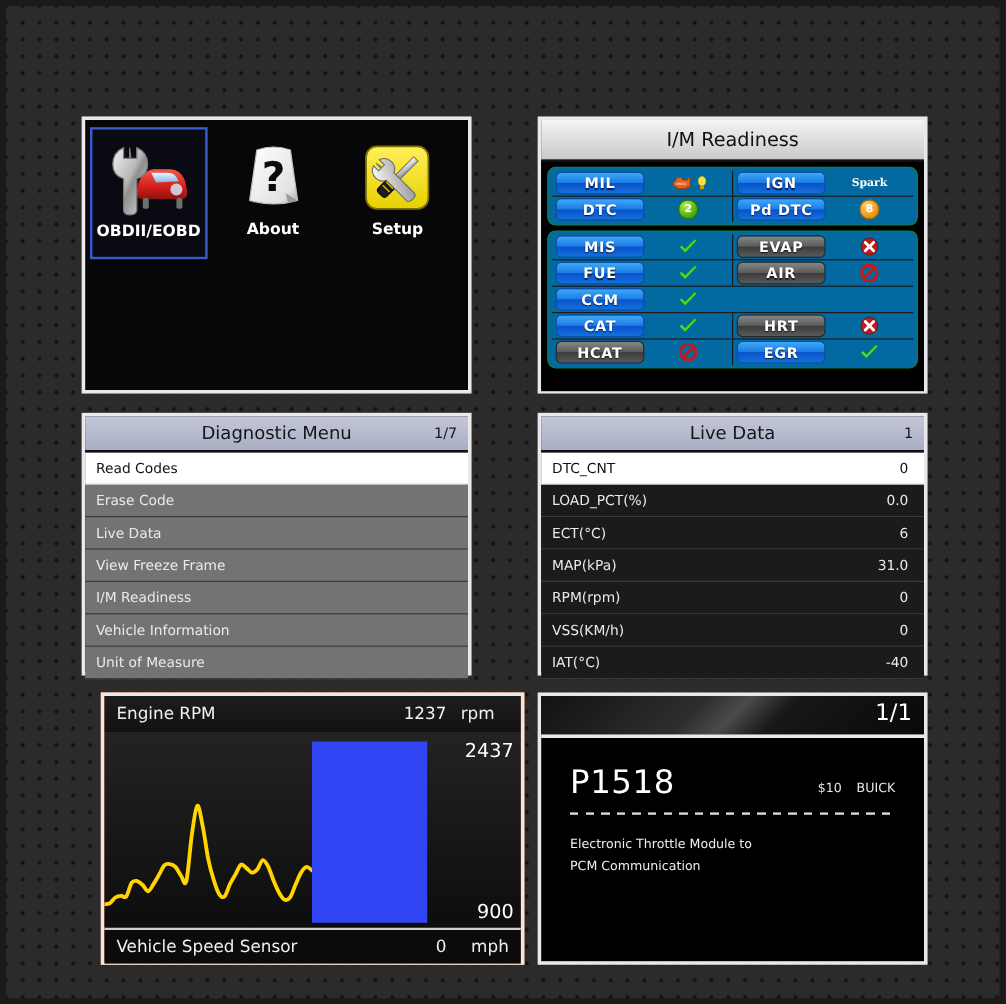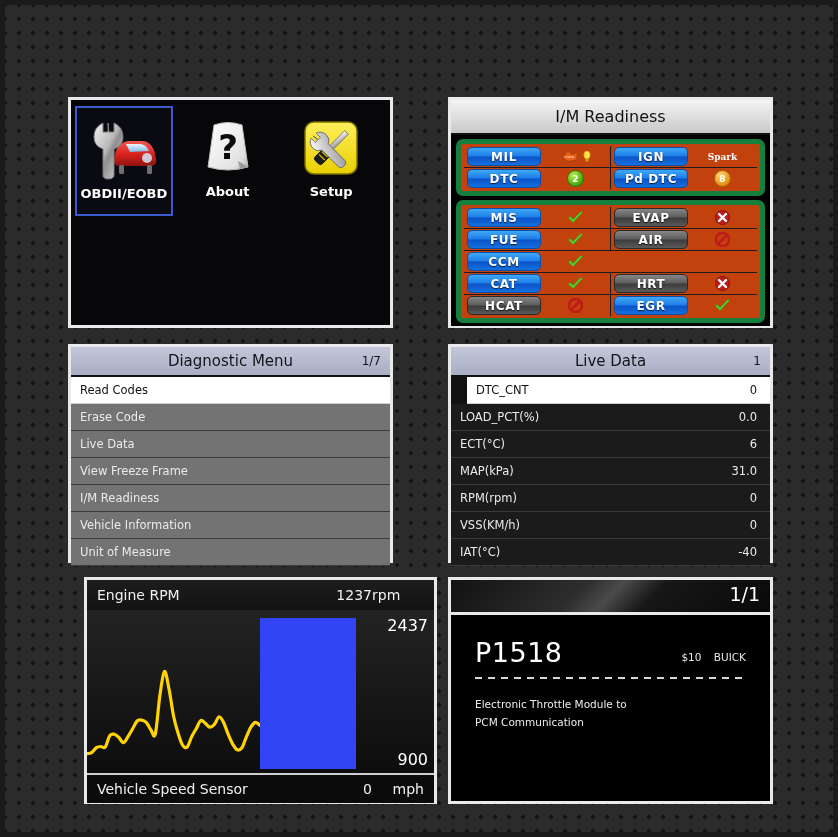--- a/index.html
+++ b/index.html
@@ -67,21 +67,21 @@
   .im-head{
     height:33px;
     background:linear-gradient(#f4f4f4,#c9c9c9);
     border-bottom:2px solid #111;
     display:flex;align-items:center;justify-content:center;
     color:#111;font-size:16px;
     font-family:"DejaVu Sans", sans-serif;
   }
   .im-body{padding:4px 5px 3px 5px;background:#000;height:191px;box-sizing:border-box;}
   .im-group{
-    border:5px solid #15803d;border-radius:7px;background:#c2410c;
+    border:1px solid #15803d;border-radius:7px;background:#0369a1;
     padding:2px 3px;margin-bottom:4px;
   }
   .im-row{display:flex;align-items:center;height:21px;border-bottom:1px solid #1c1c1c;}
   .im-row:last-child{border-bottom:none;}
   .im-half{display:flex;align-items:center;width:50%;height:100%;}
   .im-half.divider{border-left:1px solid #1c1c1c;}
   .btn-pill{
     width:72px;height:17px;border-radius:5px;margin-left:3px;
     display:flex;align-items:center;justify-content:center;
     color:#fff;font-size:12px;font-weight:bold;letter-spacing:.6px;
@@ -133,33 +133,33 @@
   
   #panel-live{left:448px;top:344px;width:325px;height:219px;background:#111;}
   .kv-row{
     height:26px;display:flex;align-items:center;justify-content:space-between;
     padding:0 13px 0 9px;
     color:#eaeaea;font-size:11.5px;
     border-bottom:1px solid #3a3a3a;
     background:#1b1b1b;
     font-family:"DejaVu Sans",sans-serif;
   }
-  .kv-row.sel{background:#fff;color:#111;border-bottom:1px solid #d0d0d0;margin-left:16px;}
+  .kv-row.sel{background:#fff;color:#111;border-bottom:1px solid #d0d0d0;}
 
   
   #panel-graph{left:84px;top:577px;width:353px;height:227px;background:#f97316;}
   .g-top{
     height:30px;display:flex;align-items:center;
     color:#f0f0f0;font-size:14px;padding:0 10px;
     font-family:"DejaVu Sans",sans-serif;
     background:linear-gradient(#1d1d1d,#121212);
   }
   .g-top .lbl{flex:1;}
   .g-top .val{width:70px;text-align:right;}
-  .g-top .unit{width:52px;text-align:left;}
+  .g-top .unit{width:52px;text-align:center;}
   .g-plot{position:relative;height:163px;background:linear-gradient(#232323,#0d0d0d);}
   .g-plot svg{position:absolute;left:0;top:0;}
   .g-bar{position:absolute;left:173px;top:8px;width:96px;height:151px;background:#3245f5;}
   .g-max{position:absolute;right:6px;top:6px;color:#fff;font-size:16px;font-family:"DejaVu Sans",sans-serif;}
   .g-min{position:absolute;right:6px;bottom:4px;color:#fff;font-size:16px;font-family:"DejaVu Sans",sans-serif;}
   .g-bot{
     height:28px;display:flex;align-items:center;
     color:#f0f0f0;font-size:14px;padding:0 10px;
     border-top:2px solid #cfcfcf;
     font-family:"DejaVu Sans",sans-serif;

